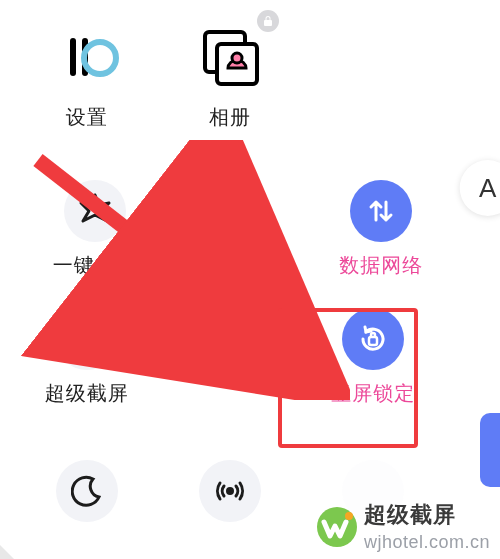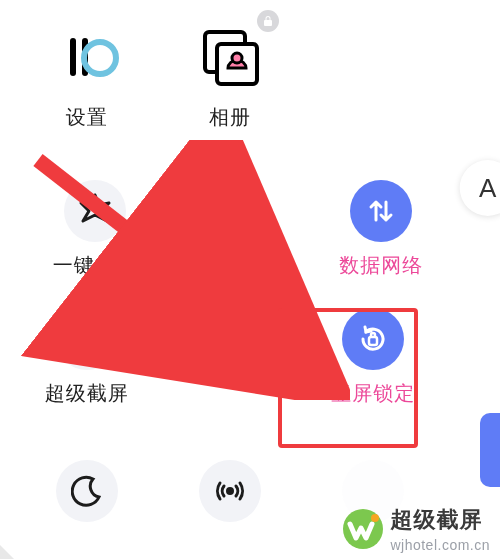--- a/index.html
+++ b/index.html
@@ -22,21 +22,21 @@
   
   .arrow { position: absolute; top: 140px; left: 20px; width: 330px; height: 260px; pointer-events: none; }
   
   .a-badge { position: absolute; right: 0; top: 160px; width: 56px; height: 56px; border-radius: 50%; background: #fff; box-shadow: 0 1px 6px rgba(0,0,0,0.12); display: flex; align-items: center; justify-content: center; font-size: 26px; color: #333; font-weight: 500; transform: translateX(28%); }
   
   .scroll-handle { position: absolute; right: 0; bottom: 72px; width: 20px; height: 74px; background: #5f7cf6; border-radius: 10px 0 0 10px; }
   
   .wm { position: absolute; right: 10px; bottom: 6px; display: flex; align-items: center; gap: 6px; }
   .wm-logo { width: 42px; height: 42px; }
   .wm-text1 { font-size: 22px; font-weight: 700; color: #3a3a3a; letter-spacing: 1px; }
-  .wm-text2 { font-size: 14px; color: #9ca0a8; margin-top: 2px; letter-spacing: 0.5px; }
+  .wm-text2 { font-size: 18px; color: #9ca0a8; margin-top: 2px; letter-spacing: 0.5px; }
   .corner { position:absolute; left:0; bottom:0; width:0; height:0; border-bottom: 14px solid #e8e8e8; border-right: 14px solid transparent; }
 </style>
 </head>
 <body>
 <div class="panel">
 
   <div class="grid row1">
     <div class="tile">
       <div class="icon-wrap">
         <svg width="70" height="70" viewBox="0 0 70 70">

